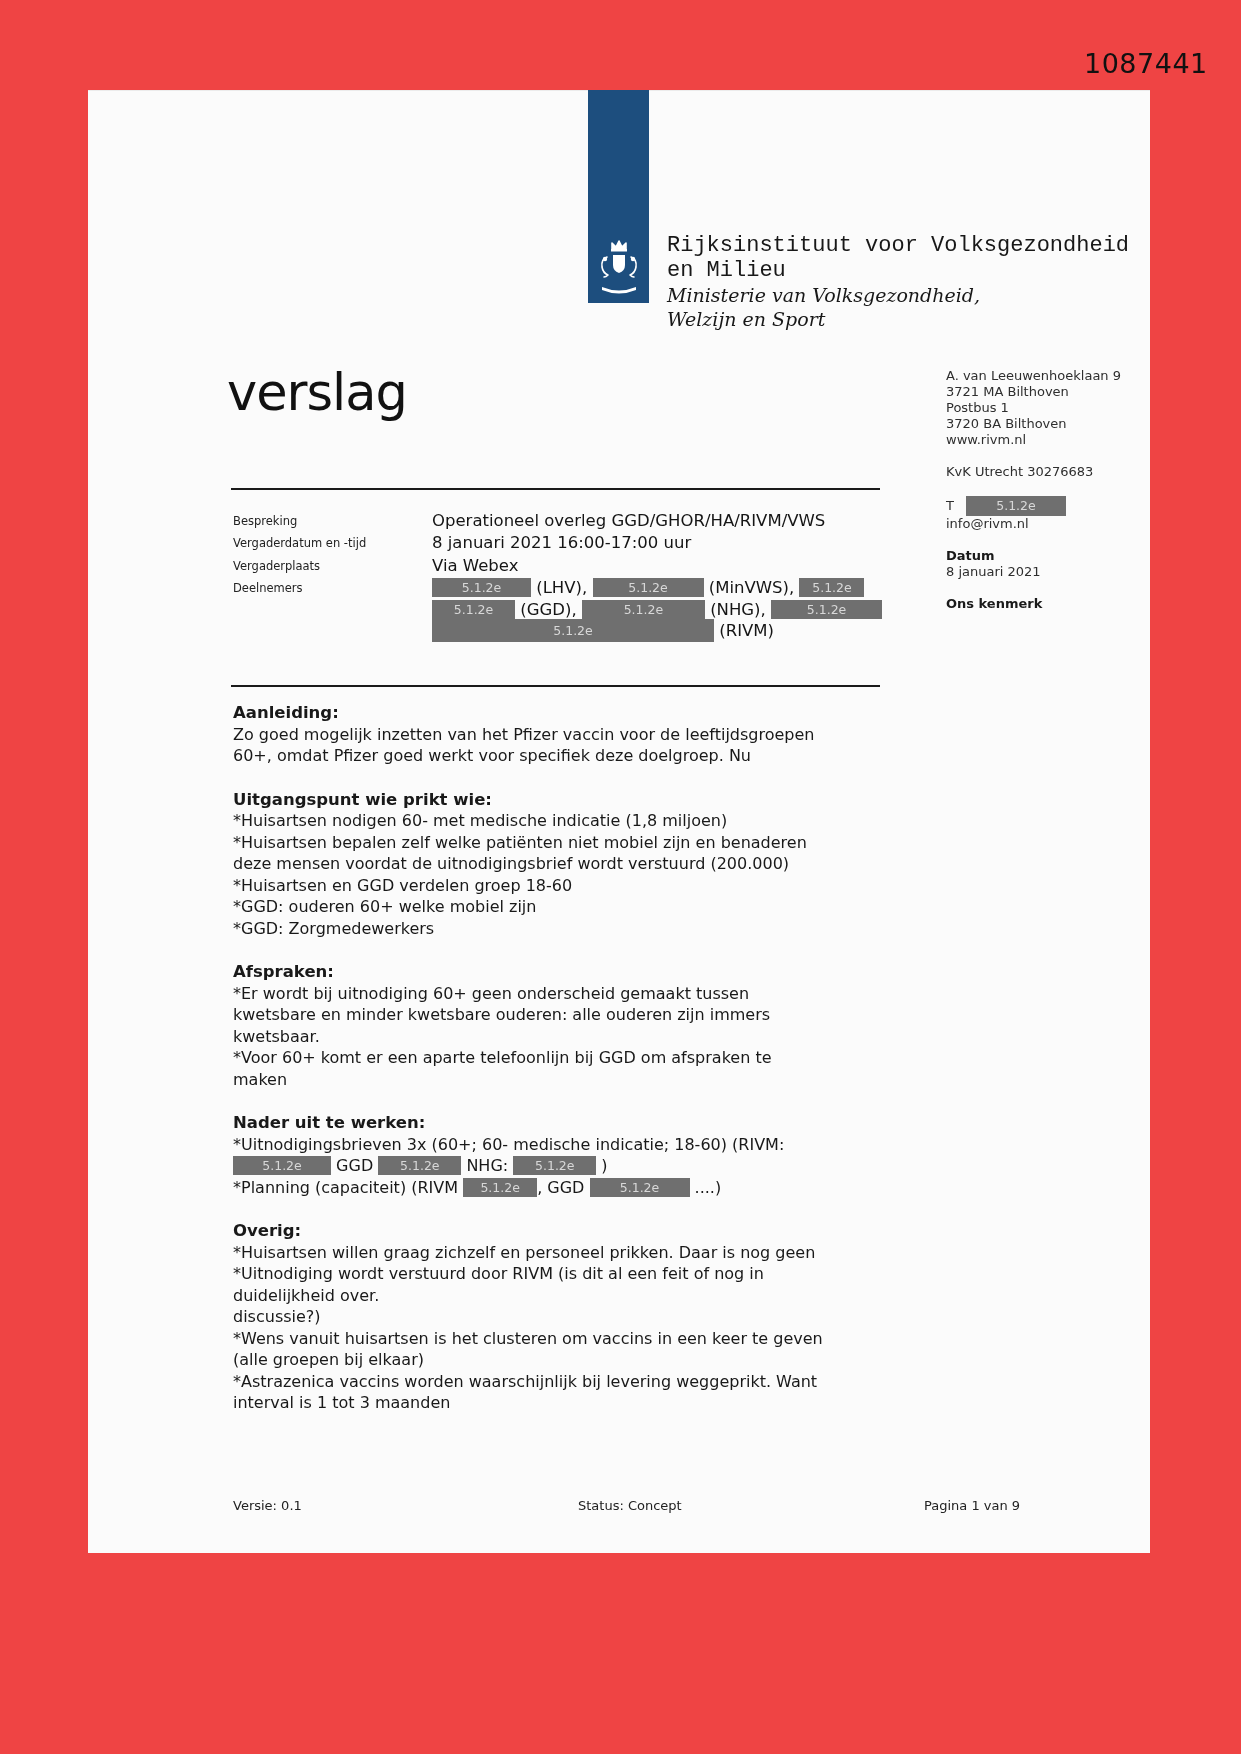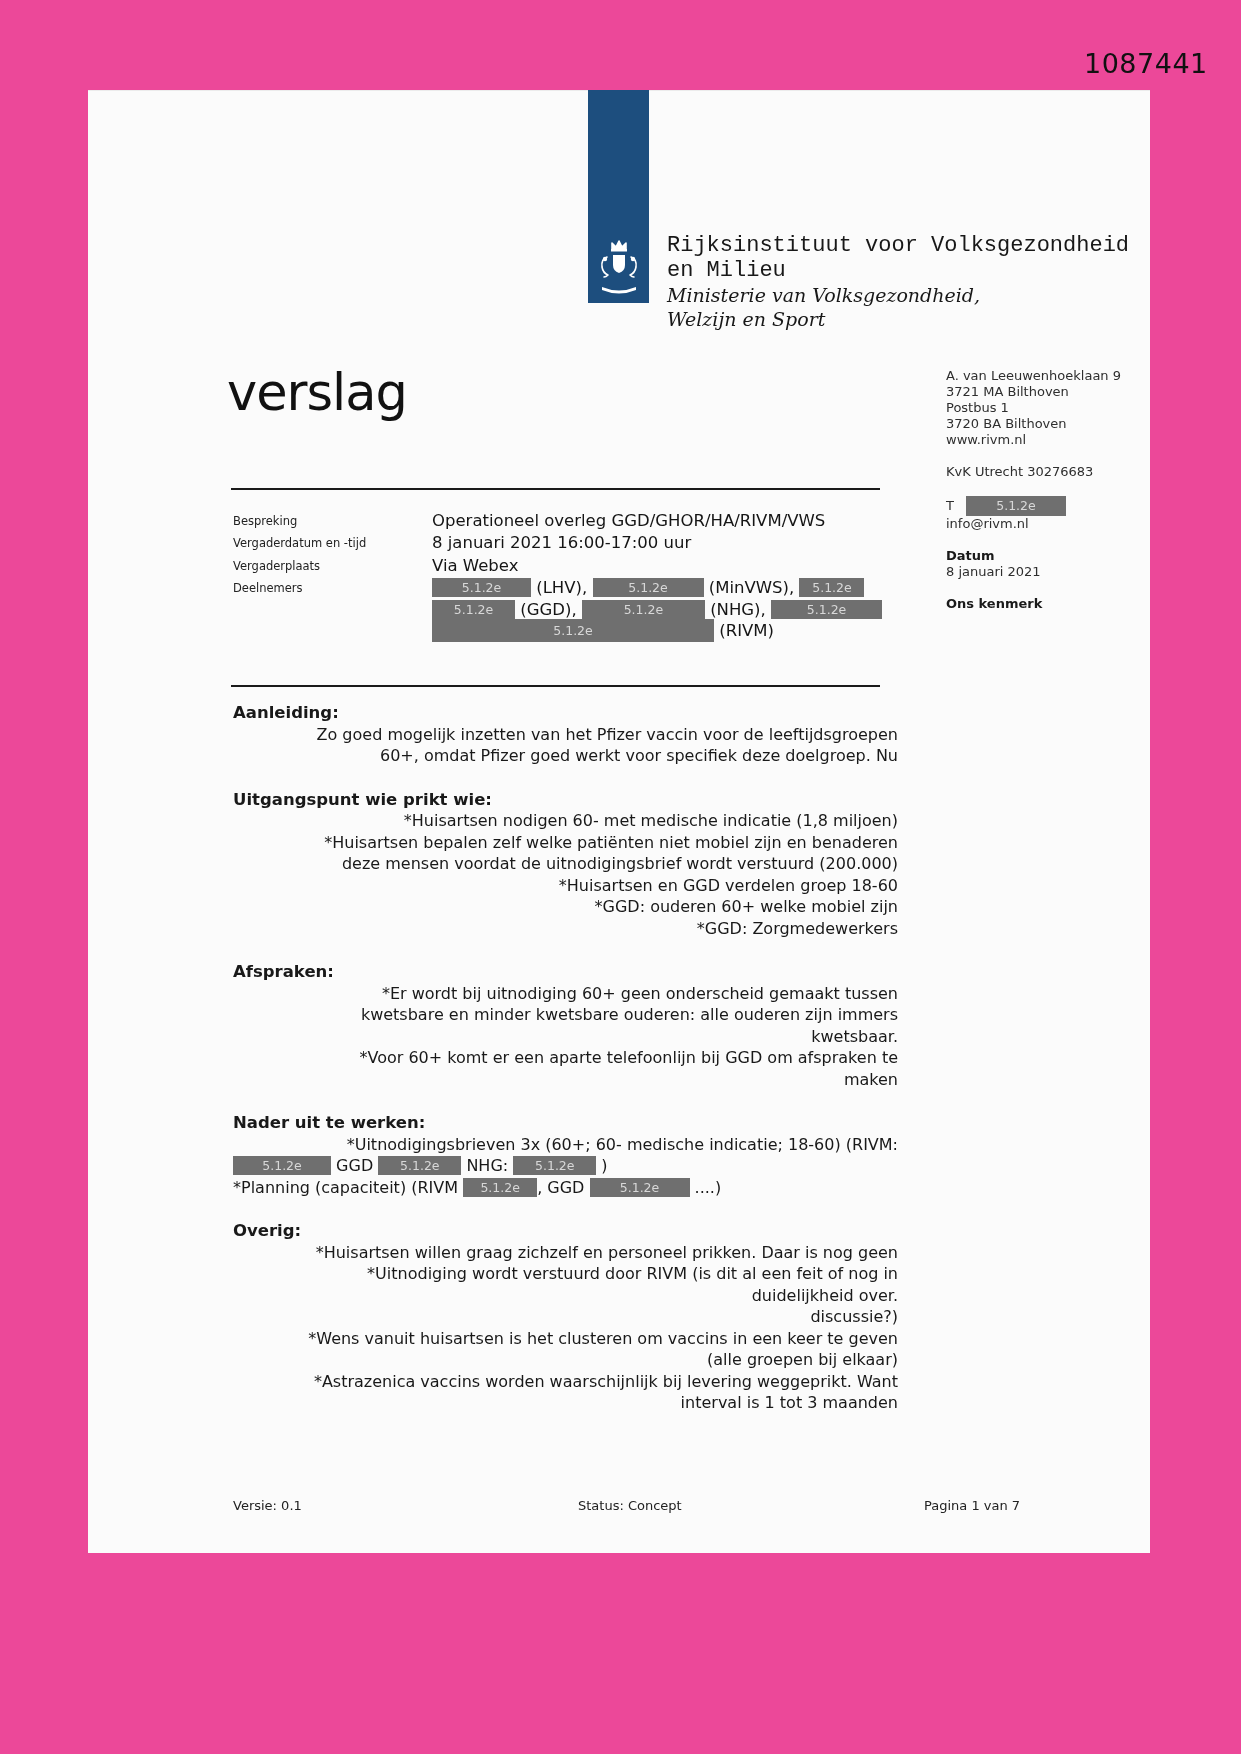--- a/index.html
+++ b/index.html
@@ -1,16 +1,16 @@
 <!DOCTYPE html>
 <html style="--redact-bg: #6f6f6f; --redact-fg: #d8d8d8; --logo-blue: #1d4e7e;"><head>
 <meta charset="utf-8">
 <style>
   html,body{margin:0;padding:0;background:#fff;}
-  #canvas{position:relative;width:1241px;height:1754px;background:#ec4899;overflow:hidden;
+  #canvas{position:relative;width:1241px;height:1754px;background:#ef4444;overflow:hidden;
           font-family:"DejaVu Sans",sans-serif;color:#1a1a1a;}
   .scan-page{position:absolute;left:88px;top:90px;width:1062px;height:1462px;
              background:#fbfbfb;border-top:1px solid #ececec;}
   #doc-number{position:absolute;left:1084px;top:48px;font-size:27px;color:#111;letter-spacing:.5px;}
   
   #logo-bar{position:absolute;left:588px;top:90px;width:61px;height:213px;background:var(--logo-blue,#1d4e7e);}
   #logo-bar svg{position:absolute;left:50%;bottom:6px;transform:translateX(-50%);}
   #logo-text{position:absolute;left:667px;top:233px;}
   .org-line{font-family:Liberation Mono, monospace;font-size:22px;line-height:25px;color:#181818;}
   .ministry-line{font-family:"DejaVu Serif",serif;font-style:italic;font-size:19px;line-height:24px;color:#181818;}
@@ -33,21 +33,21 @@
   .phone-redact{width:100px;height:20px;margin-left:12px;}
   
   #meta-col{position:absolute;left:922px;top:368px;width:230px;font-size:13px;line-height:16px;color:#2e2e2e;margin-left:24px;}
   #meta-col .gap{height:16px;}
   #meta-col .bold{font-weight:700;color:#1a1a1a;}
   .phone-line{display:flex;align-items:center;height:20px;}
   
   #sections{position:absolute;left:233px;top:702px;width:665px;font-size:16px;line-height:21.5px;color:#191919;}
   .section + .section{margin-top:22px;}
   .section-heading{font-weight:700;font-size:16.5px;height:21.5px;white-space:pre;}
-  .line{white-space:pre;height:21.5px;text-align:right;}
+  .line{white-space:pre;height:21.5px;}
   
   .footer-item{position:absolute;top:1498px;font-size:13px;color:#222;}
   #footer-versie{left:233px;} #footer-status{left:578px;} #footer-pagina{left:924px;}
 </style>
 </head>
 <body>
 
 <div id="canvas">
   <div class="scan-page"></div>
 
@@ -157,14 +157,14 @@
         <div class="line">discussie?)</div>
         <div class="line">*Wens vanuit huisartsen is het clusteren om vaccins in een keer te geven</div>
         <div class="line">(alle groepen bij elkaar)</div>
         <div class="line">*Astrazenica vaccins worden waarschijnlijk bij levering weggeprikt. Want</div>
         <div class="line">interval is 1 tot 3 maanden</div>
       </div>
     </div>
 
   <div class="footer-item" id="footer-versie">Versie: 0.1</div>
   <div class="footer-item" id="footer-status">Status: Concept</div>
-  <div class="footer-item" id="footer-pagina">Pagina 1 van 7</div>
+  <div class="footer-item" id="footer-pagina">Pagina 1 van 9</div>
 </div>
 
 </body></html>

